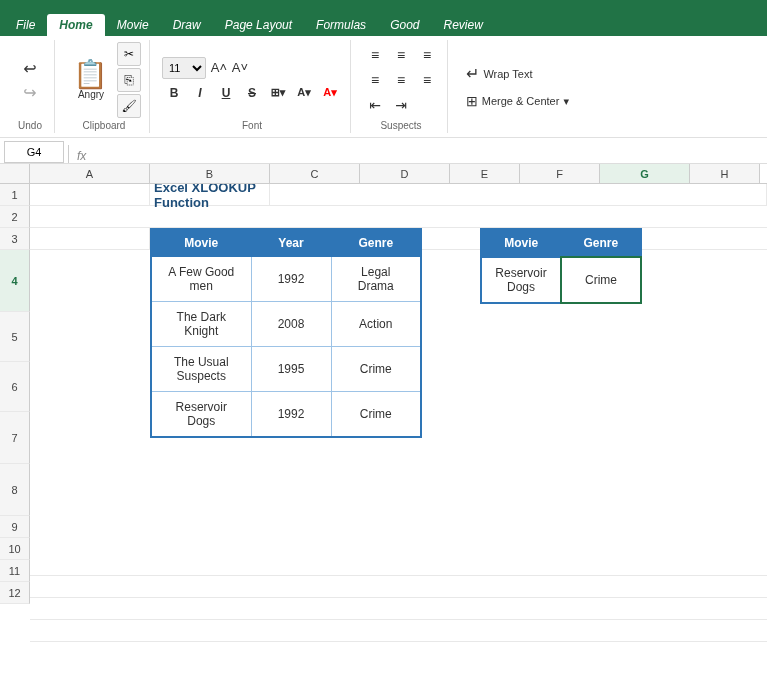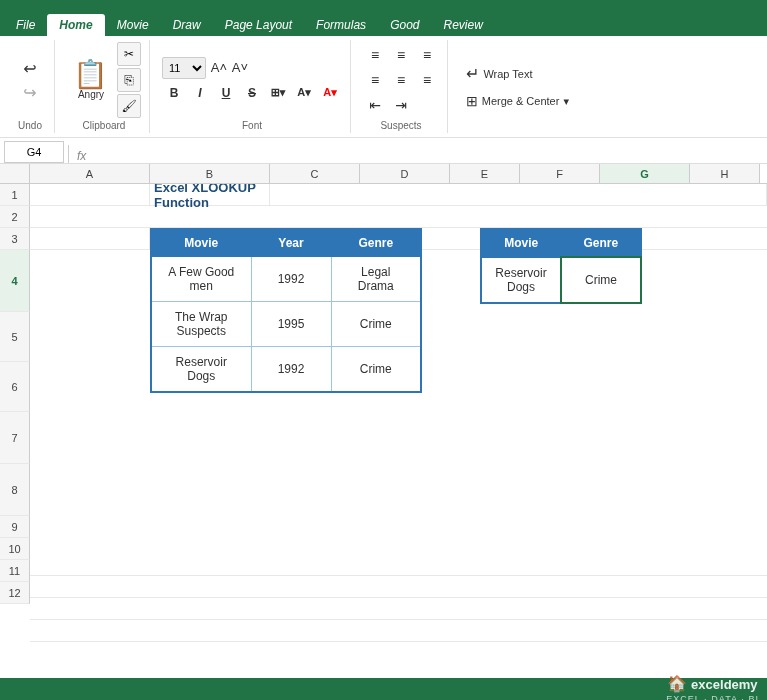--- a/index.html
+++ b/index.html
@@ -262,21 +262,26 @@
                 <th style="width:90px;">Genre</th>
               </tr>
             </thead>
             <tbody>
               <tr>
                 <td>A Few Good men</td>
                 <td>1992</td>
                 <td>Legal Drama</td>
               </tr>
               <tr>
-                <td>The Wrap Suspects</td>
+                <td>The Dark Knight</td>
+                <td>2008</td>
+                <td>Action</td>
+              </tr>
+              <tr>
+                <td>The Usual Suspects</td>
                 <td>1995</td>
                 <td>Crime</td>
               </tr>
               <tr>
                 <td>Reservoir Dogs</td>
                 <td>1992</td>
                 <td>Crime</td>
               </tr>
             </tbody>
           </table>
@@ -313,23 +318,14 @@
             </div>
             <div style="height:22px; border-bottom:1px solid #e8e8e8; display:flex;">
               <div style="flex:1;"></div>
             </div>
           </div>
         </div>
       </div>
     </div>
   </div>
 
-  <div class="footer">
-    <div style="display:flex; flex-direction:column; align-items:center; gap:1px;">
-      <span style="color:#fff; font-size:13px; font-weight:bold; opacity:0.9;">
-        <span style="font-size:16px;">🏠</span>
-        <span>exceldemy</span>
-      </span>
-      <span style="color:#fff; font-size:9px; opacity:0.7; letter-spacing:1px;">EXCEL · DATA · BI</span>
-    </div>
-  </div>
 
 </div>
 
 </body></html>

